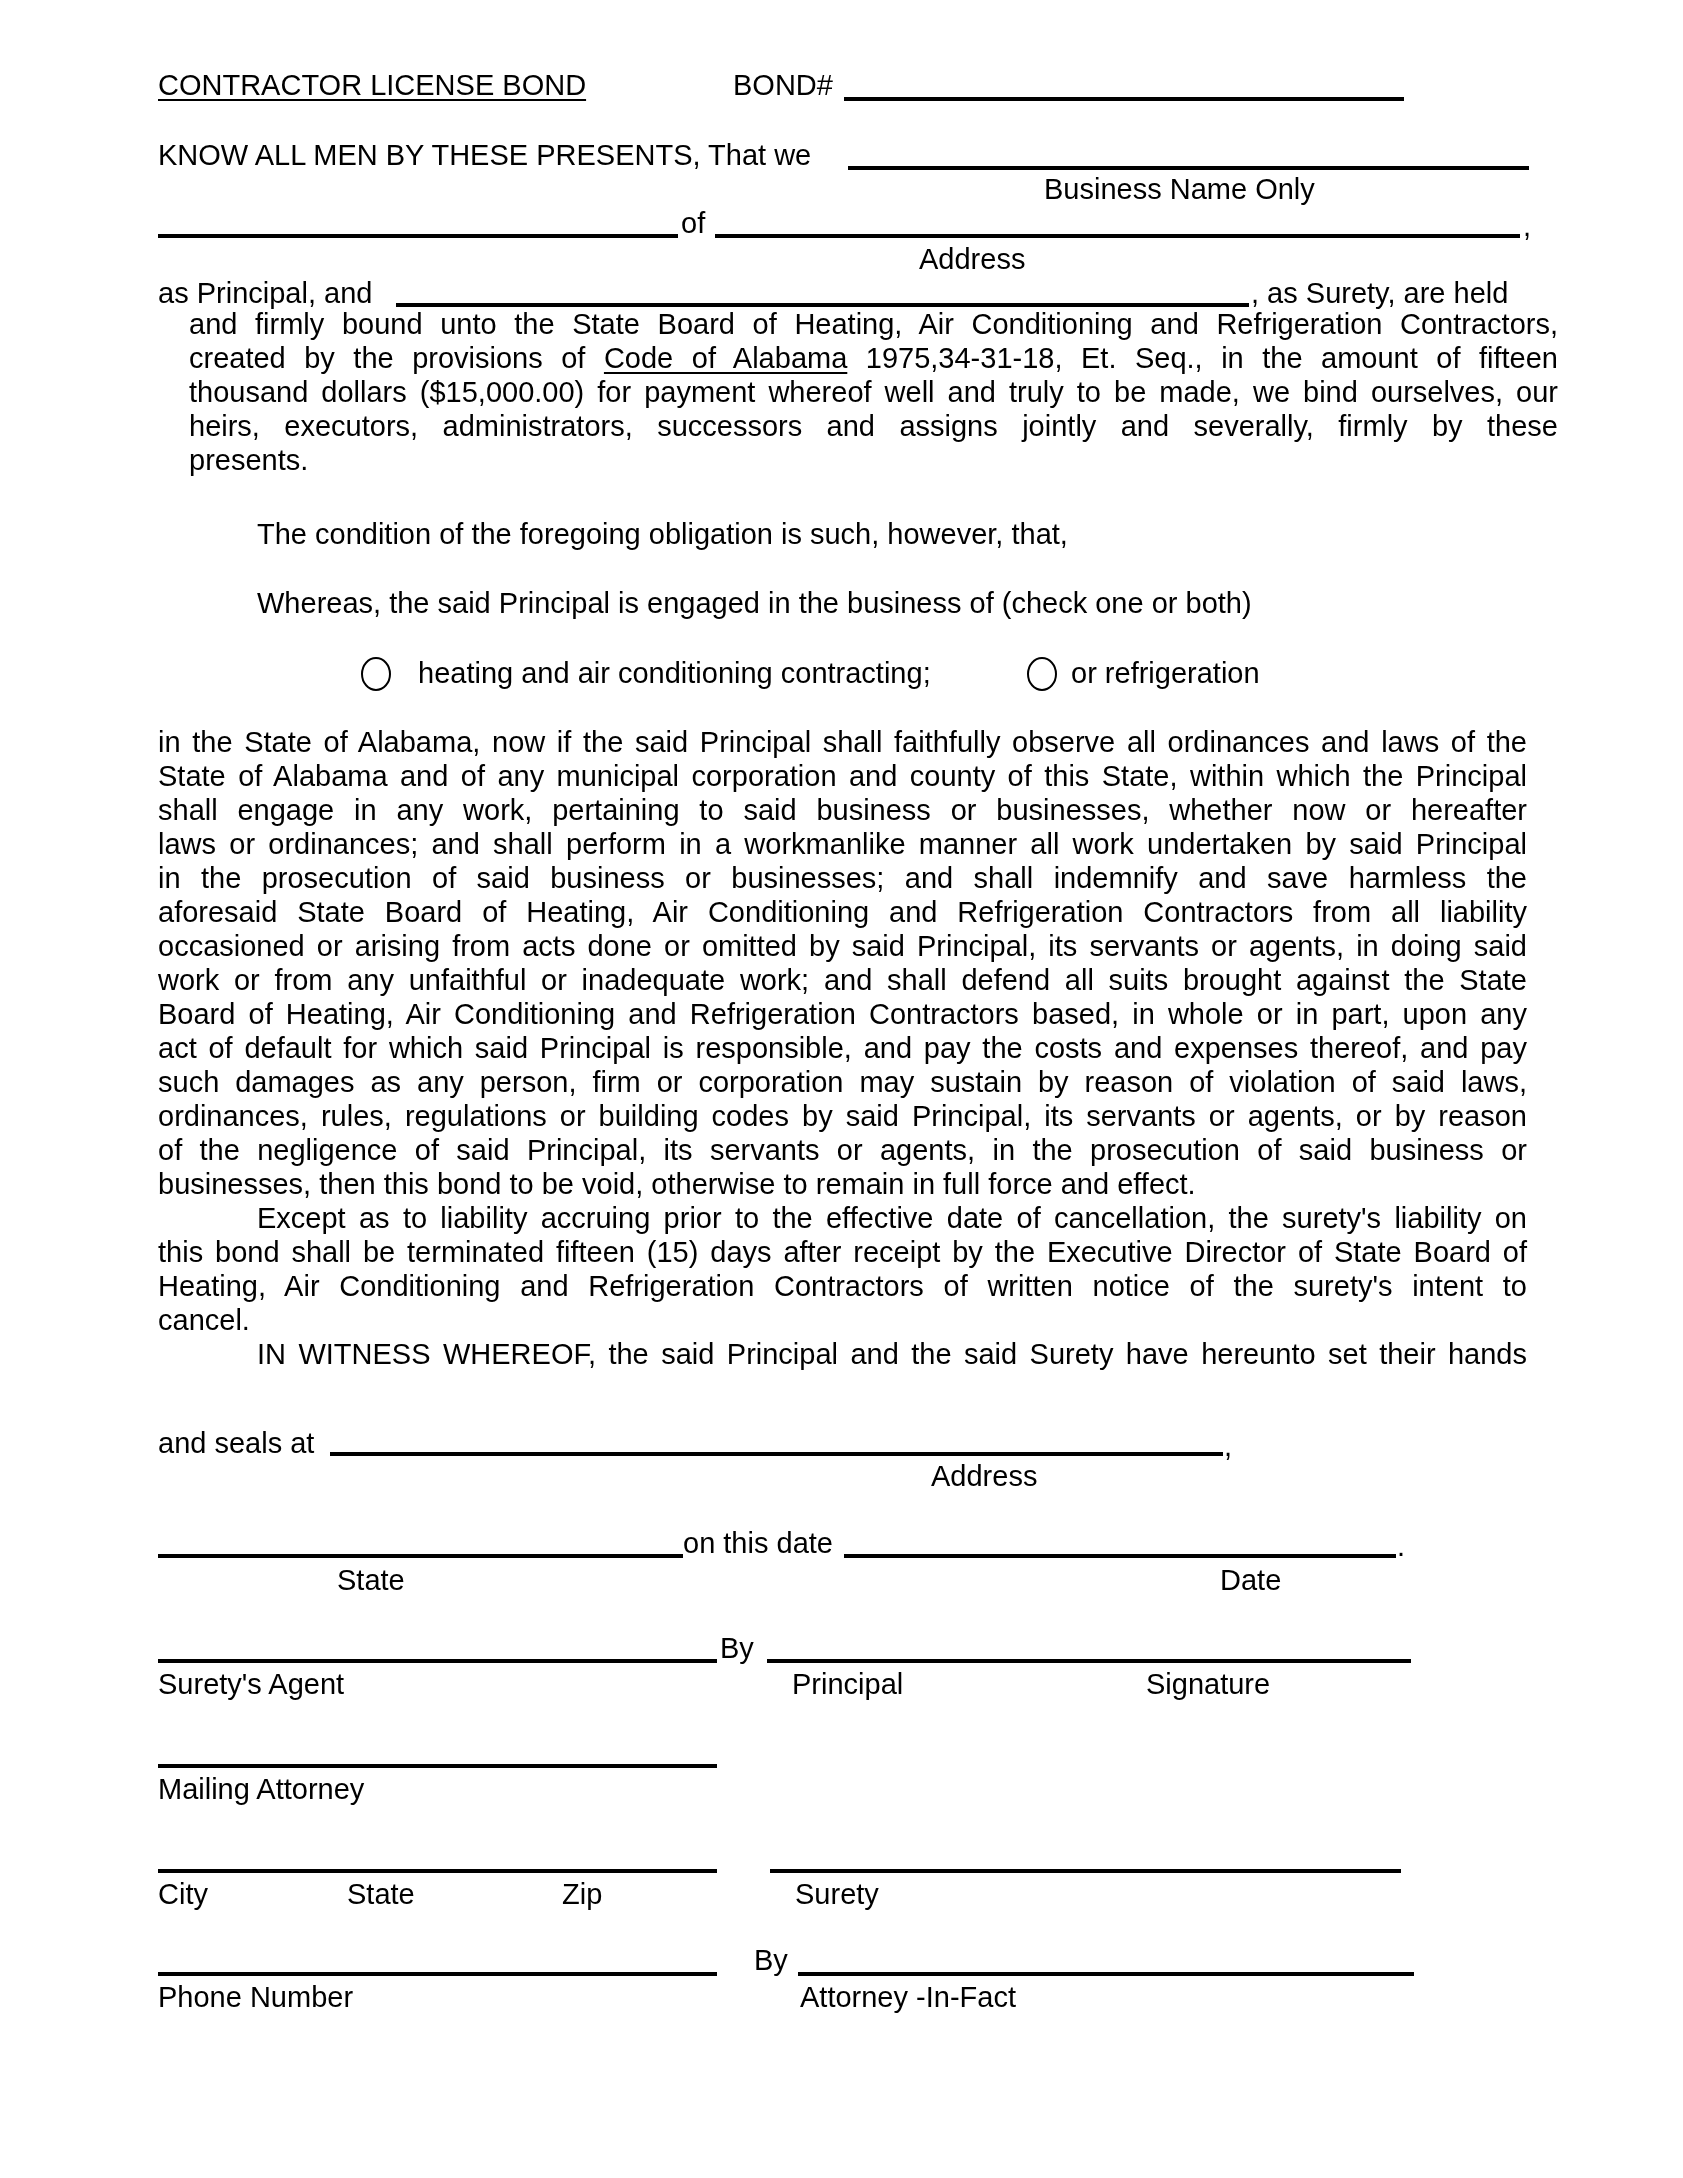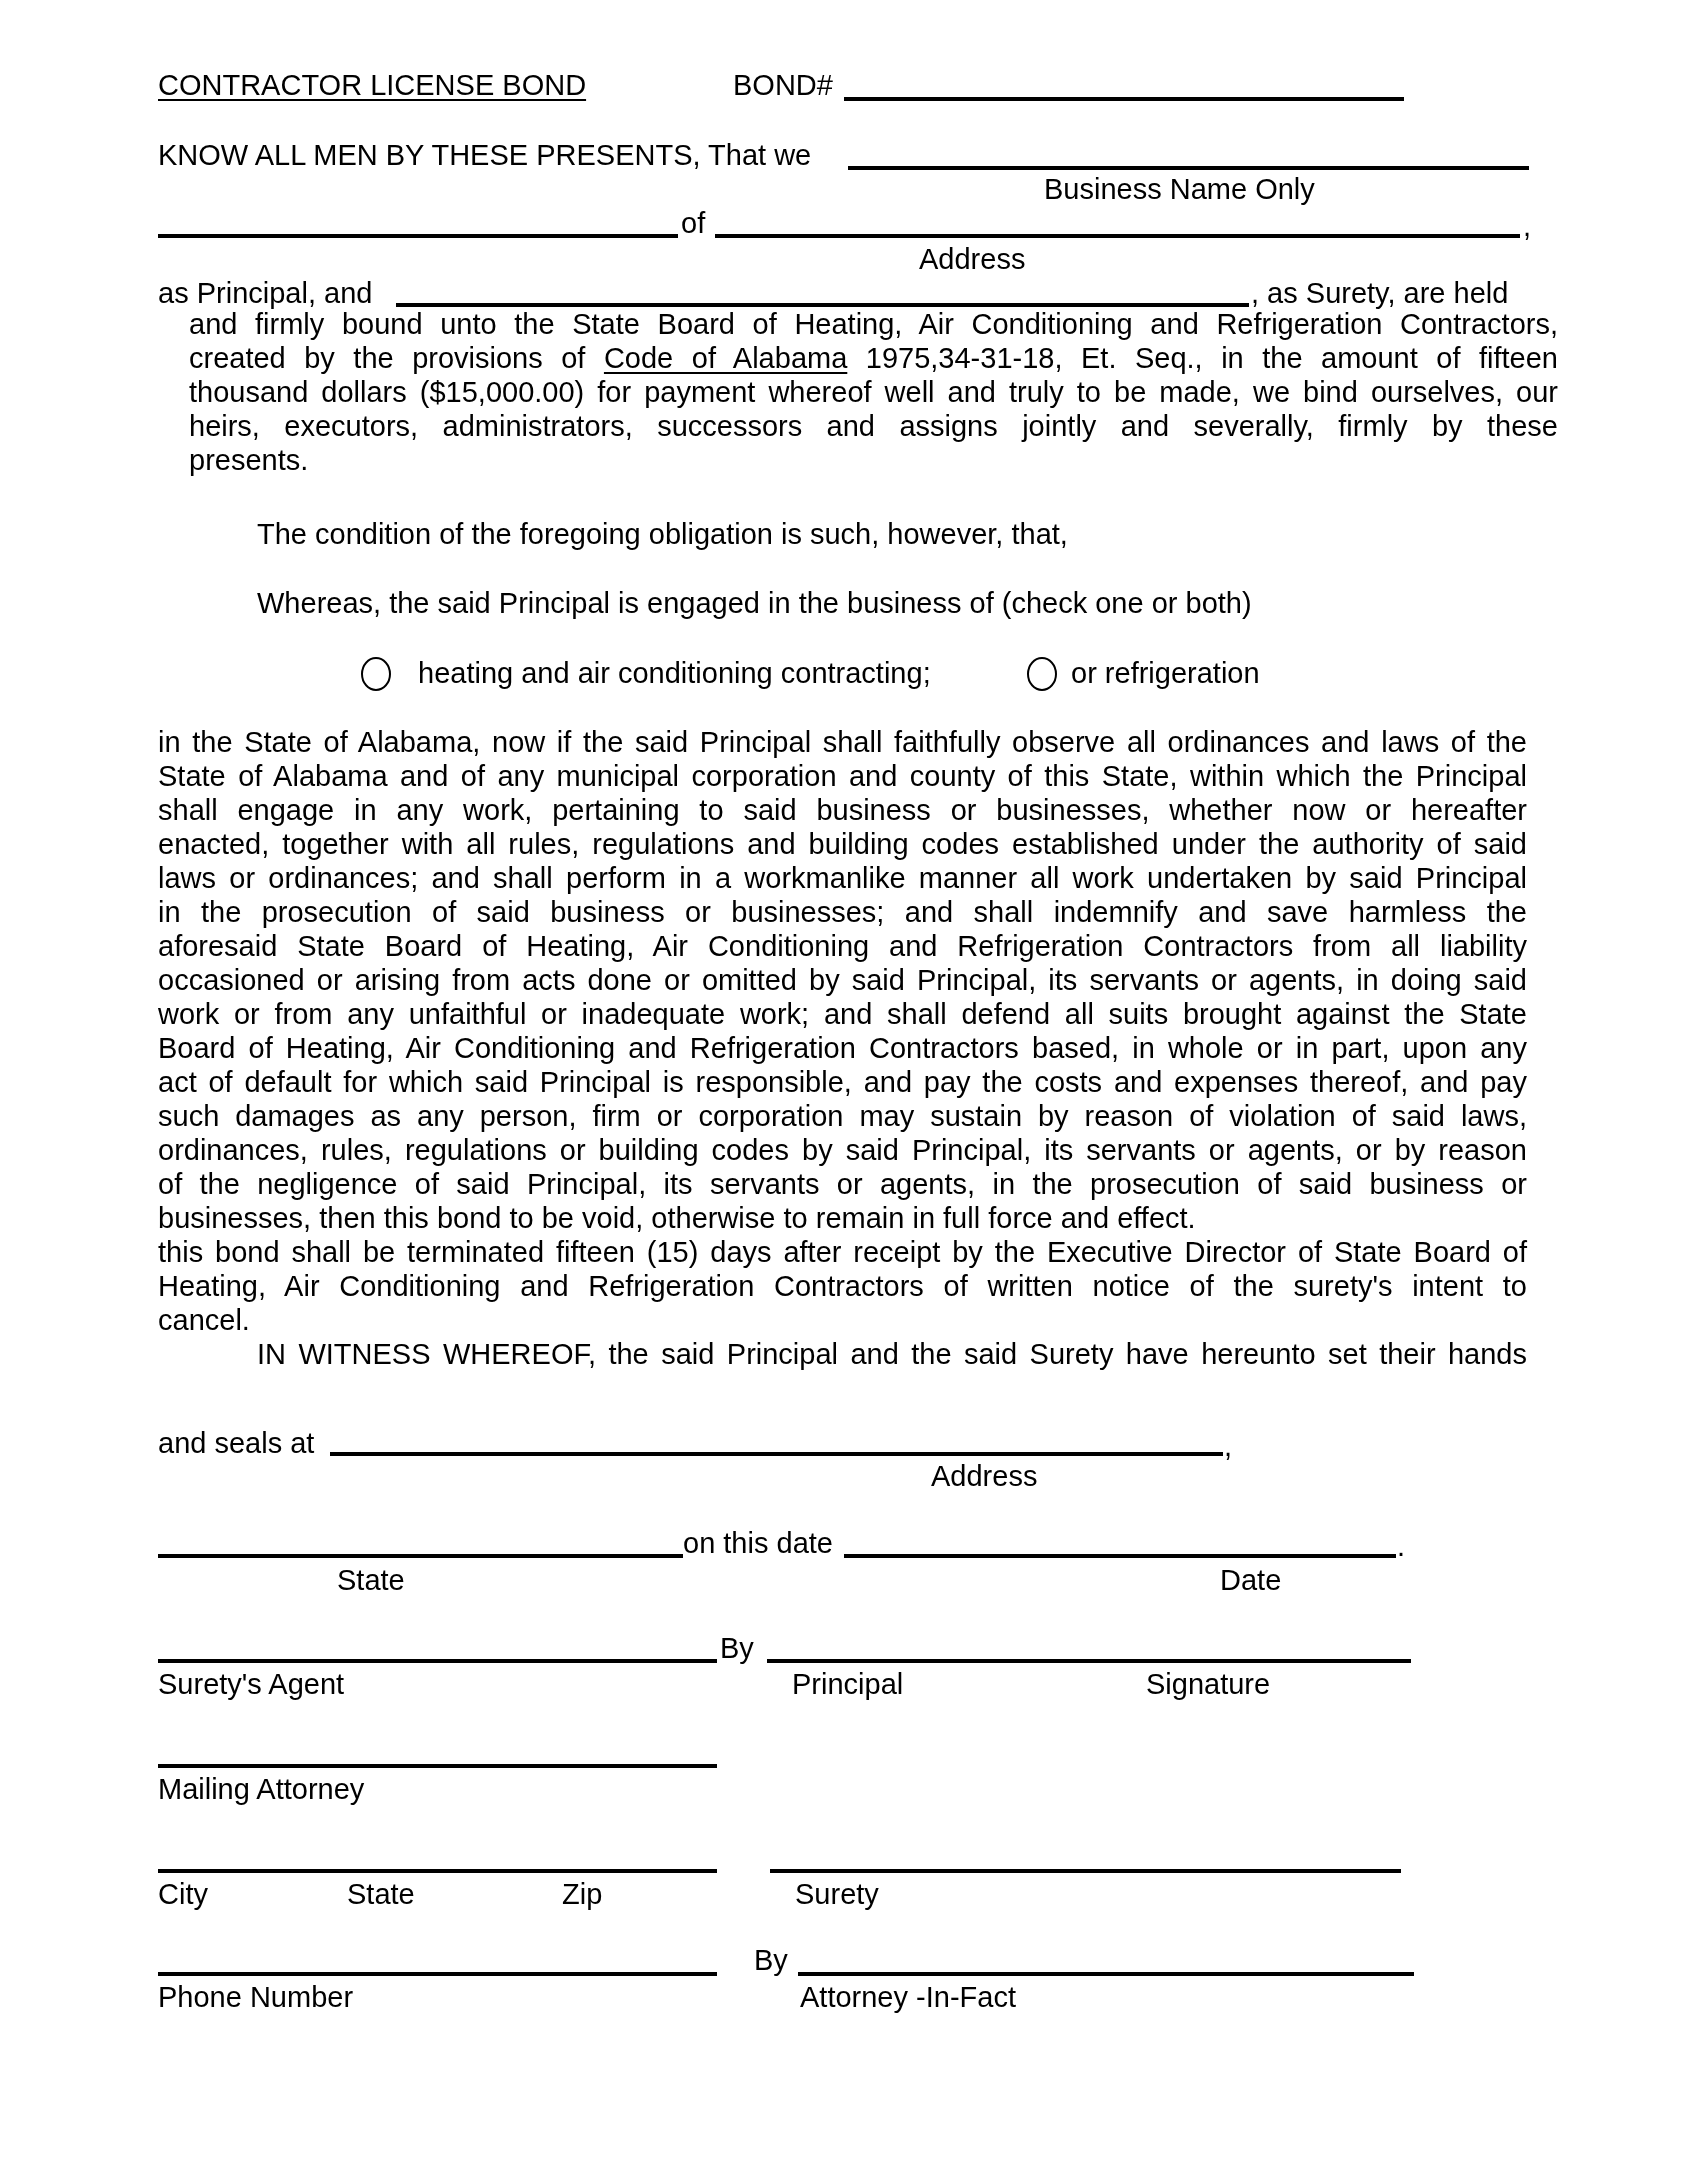--- a/index.html
+++ b/index.html
@@ -52,32 +52,32 @@
 
 <div class="circle" style="left:361px; top:657px;"></div>
 <span class="abs" style="left:418px; top:659px;">heating and air conditioning contracting;</span>
 <div class="circle" style="left:1027px; top:657px;"></div>
 <span class="abs" style="left:1071px; top:659px;">or refrigeration</span>
 
 <div class="body-block" style="top:725px;">
   <span class="jline">in the State of Alabama, now if the said Principal shall faithfully observe all ordinances and laws of the</span>
   <span class="jline">State of Alabama and of any municipal corporation and county of this State, within which the Principal</span>
   <span class="jline">shall engage in any work, pertaining to said business or businesses, whether now or hereafter</span>
-  <span class="jline">enacted, together with all rules, regulations and building codes established under the authority of said</span>
   <span class="jline">laws or ordinances; and shall perform in a workmanlike manner all work undertaken by said Principal</span>
   <span class="jline">in the prosecution of said business or businesses; and shall indemnify and save harmless the</span>
   <span class="jline">aforesaid State Board of Heating, Air Conditioning and Refrigeration Contractors from all liability</span>
   <span class="jline">occasioned or arising from acts done or omitted by said Principal, its servants or agents, in doing said</span>
   <span class="jline">work or from any unfaithful or inadequate work; and shall defend all suits brought against the State</span>
   <span class="jline">Board of Heating, Air Conditioning and Refrigeration Contractors based, in whole or in part, upon any</span>
   <span class="jline">act of default for which said Principal is responsible, and pay the costs and expenses thereof, and pay</span>
   <span class="jline">such damages as any person, firm or corporation may sustain by reason of violation of said laws,</span>
   <span class="jline">ordinances, rules, regulations or building codes by said Principal, its servants or agents, or by reason</span>
   <span class="jline">of the negligence of said Principal, its servants or agents, in the prosecution of said business or</span>
   <span class="lline">businesses, then this bond to be void, otherwise to remain in full force and effect.</span>
+  <span class="jline" style="padding-left:99px;">Except as to liability accruing prior to the effective date of cancellation, the surety's liability on</span>
   <span class="jline">this bond shall be terminated fifteen (15) days after receipt by the Executive Director of State Board of</span>
   <span class="jline">Heating, Air Conditioning and Refrigeration Contractors of written notice of the surety's intent to</span>
   <span class="lline">cancel.</span>
   <span class="jline" style="padding-left:99px;">IN WITNESS WHEREOF, the said Principal and the said Surety have hereunto set their hands</span>
 </div>
 
 <span class="abs" style="left:158px; top:1429px;">and seals at</span>
 <div class="line" style="left:330px; top:1452px; width:893px;"></div>
 <span class="abs" style="left:1224px; top:1432px;">,</span>
 <span class="abs" style="left:931px; top:1462px;">Address</span>

